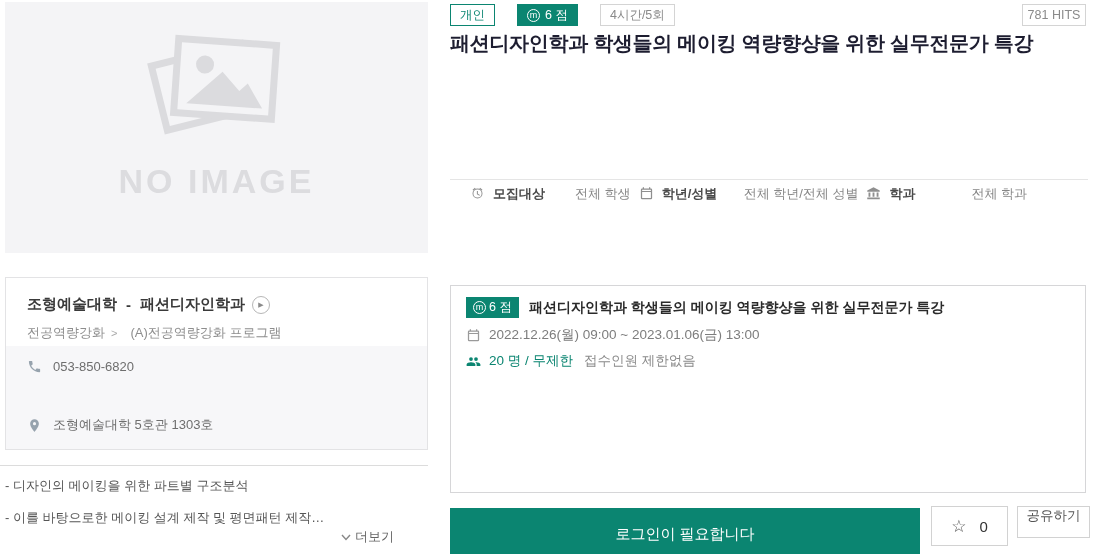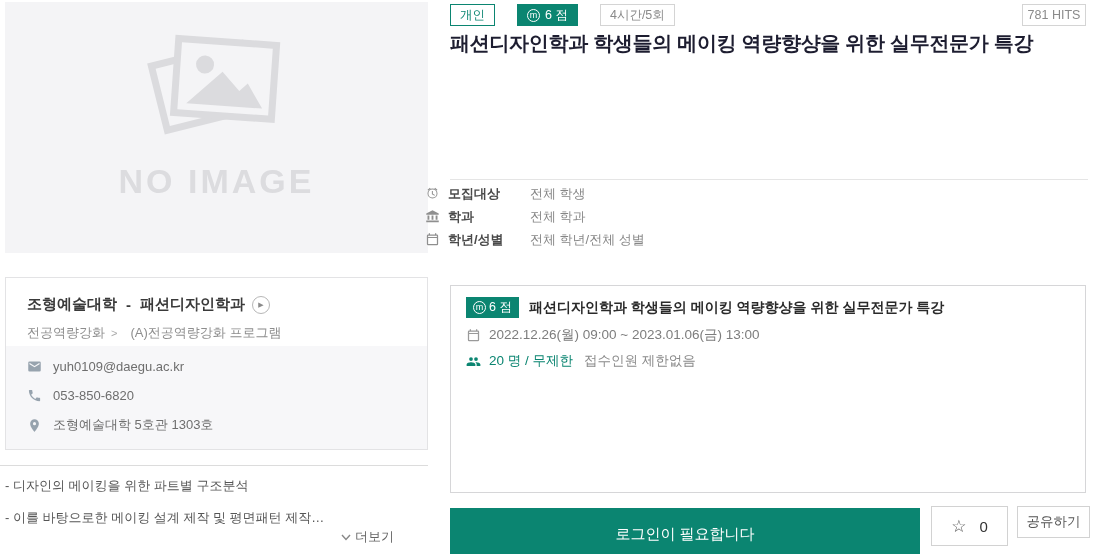--- a/index.html
+++ b/index.html
@@ -20,21 +20,21 @@
   .badge.filled-accent  { color:#fff; background:#0b8571; border-color:#0b8571; }
   .badge.outline-gray   { color:#8a8a8a; border-color:#d4d4d4; }
   .m-ic { display:inline-flex; width:13px; height:13px; border:1px solid #fff; border-radius:50%;
           align-items:center; justify-content:center; font-size:9px; line-height:1; color:#fff; }
   .hits { position:absolute; top:4px; left:1022px; width:64px; justify-content:center; }
   .page-title { position:absolute; left:450px; top:30px; width:644px; font-size:20px; font-weight:700;
                 color:#1d1d30; white-space:nowrap; letter-spacing:-0.3px; }
 
   
   .right-divider { position:absolute; left:450px; top:179px; width:638px; border-top:1px solid #e5e5e5; }
-  .info-rows { position:absolute; left:425px; top:186px; display:flex; flex-direction:column; gap:8px; }
+  .info-rows { position:absolute; left:470px; top:186px; display:flex; flex-direction:row; gap:8px; }
   .info-row { display:flex; align-items:center; height:15px; font-size:13px; }
   .info-row .ic { width:16px; height:15px; color:#8f8f8f; margin-right:7px; display:flex; align-items:center; }
   .info-row .ic svg { width:15px; height:15px; }
   .info-label { width:82px; font-weight:700; color:#4a4a4a; }
   .info-value { color:#868686; }
 
   
   .org-card { position:absolute; left:5px; top:277px; width:423px; height:173px; border:1px solid #e3e3e5; background:#fff; }
   .org-head { padding:17px 21px 0 21px; }
   .org-title-row { display:flex; align-items:center; font-size:15px; font-weight:700; color:#3a3a3a; }
@@ -74,21 +74,21 @@
   .cap-rest { color:#8a8a8a; margin-left:4px; }
 
   
   .login-btn { position:absolute; left:450px; top:508px; width:470px; height:52px; background:#0b8571;
                color:#fff; font-size:15px; display:flex; align-items:center; justify-content:center; cursor:pointer; border:none; }
   .star-btn { position:absolute; left:931px; top:506px; width:77px; height:40px; background:#fff;
               border:1px solid #d2d2d2; display:flex; align-items:center; justify-content:center; gap:13px;
               font-size:15px; color:#333; cursor:pointer; }
   .star-glyph { font-size:17px; color:#555; line-height:1; }
   .share-btn { position:absolute; left:1017px; top:506px; width:73px; height:32px; background:#fff;
-               border:1px solid #d2d2d2; display:flex; align-items:center; justify-content:center;
+               border:1px solid #d2d2d2; display:flex; align-items:flex-start; justify-content:center;
                font-size:13.5px; color:#555; cursor:pointer; }
 </style>
 </head>
 <body>
 
 <div id="page">
 
   <div class="noimage">
     <svg class="noimage-icon" viewBox="0 0 150 110">
       <rect x="16" y="24" width="92" height="66" fill="none" stroke="#dbdbde" stroke-width="7" transform="rotate(-14 62 57)"></rect>
@@ -126,60 +126,52 @@
         <svg viewBox="0 0 24 24">
             <path fill="currentColor" d="M12 4a8 8 0 1 0 0 16 8 8 0 0 0 0-16zm0 14.5A6.5 6.5 0 1 1 12 5.5a6.5 6.5 0 0 1 0 13zM12.6 8h-1.6v5.2l4.1 2.5.8-1.3-3.3-2V8zM7.9 2.9 4.1 6.1l1 1.2 3.8-3.2-1-1.2zm8.2 0-1 1.2 3.8 3.2 1-1.2-3.8-3.2z"></path>
           </svg>
       </span>
       <span class="info-label">모집대상</span>
       <span class="info-value">전체 학생</span>
     </div>
     <div class="info-row">
       <span class="ic">
         <svg viewBox="0 0 24 24">
+            <path fill="currentColor" d="M19 4h-1V2h-2v2H8V2H6v2H5a2 2 0 0 0-2 2v13a2 2 0 0 0 2 2h14a2 2 0 0 0 2-2V6a2 2 0 0 0-2-2zm0 15H5V9.5h14V19zM19 8H5V6h14v2z"></path>
+          </svg>
+      </span>
+      <span class="info-label">학년/성별</span>
+      <span class="info-value">전체 학년/전체 성별</span>
+    </div>
+    <div class="info-row">
+      <span class="ic">
+        <svg viewBox="0 0 24 24">
             <path fill="currentColor" d="M12 2 2 7v2h20V7L12 2zM4 10.5v6.5h3v-6.5H4zm6.5 0v6.5h3v-6.5h-3zm6.5 0v6.5h3v-6.5h-3zM2 18.5v2.5h20v-2.5H2z"></path>
           </svg>
       </span>
       <span class="info-label">학과</span>
       <span class="info-value">전체 학과</span>
-    </div>
-    <div class="info-row">
-      <span class="ic">
-        <svg viewBox="0 0 24 24">
-            <path fill="currentColor" d="M19 4h-1V2h-2v2H8V2H6v2H5a2 2 0 0 0-2 2v13a2 2 0 0 0 2 2h14a2 2 0 0 0 2-2V6a2 2 0 0 0-2-2zm0 15H5V9.5h14V19zM19 8H5V6h14v2z"></path>
-          </svg>
-      </span>
-      <span class="info-label">학년/성별</span>
-      <span class="info-value">전체 학년/전체 성별</span>
     </div>
   </div>
 
   <div class="org-card">
     <div class="org-head">
       <div class="org-title-row">
         <span>조형예술대학</span>
         <span class="org-sep">-</span>
         <span>패션디자인학과</span>
         <span class="play-btn">▶</span>
       </div>
       <div class="org-crumb">
         <span>전공역량강화</span>
         <span class="crumb-sep">&gt;</span>
         <span class="crumb-prog">(A)전공역량강화 프로그램</span>
       </div>
     </div>
     <div class="org-contacts">
-      <div class="contact-row">
-        <span class="ic">
-          <svg viewBox="0 0 24 24">
-              <path fill="currentColor" d="M20 4H4a2 2 0 0 0-2 2v12a2 2 0 0 0 2 2h16a2 2 0 0 0 2-2V6a2 2 0 0 0-2-2zm0 4.2-8 5-8-5V6l8 5 8-5v2.2z"></path>
-            </svg>
-        </span>
-        <span>yuh0109@daegu.ac.kr</span>
-      </div>
       <div class="contact-row">
         <span class="ic">
           <svg viewBox="0 0 24 24">
               <path fill="currentColor" d="M6.6 10.8a15.5 15.5 0 0 0 6.6 6.6l2.2-2.2c.3-.3.7-.4 1-.2 1.1.4 2.3.6 3.6.6.6 0 1 .4 1 1V20c0 .6-.4 1-1 1C10.8 21 3 13.2 3 4c0-.6.4-1 1-1h3.5c.6 0 1 .4 1 1 0 1.2.2 2.5.6 3.6.1.3 0 .7-.2 1l-2.3 2.2z"></path>
             </svg>
         </span>
         <span>053-850-6820</span>
       </div>
       <div class="contact-row">
         <span class="ic">

